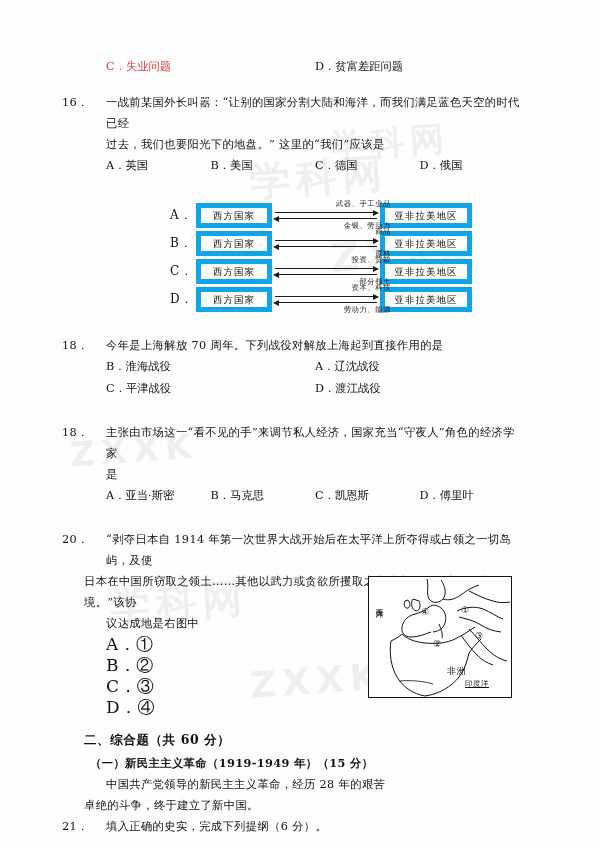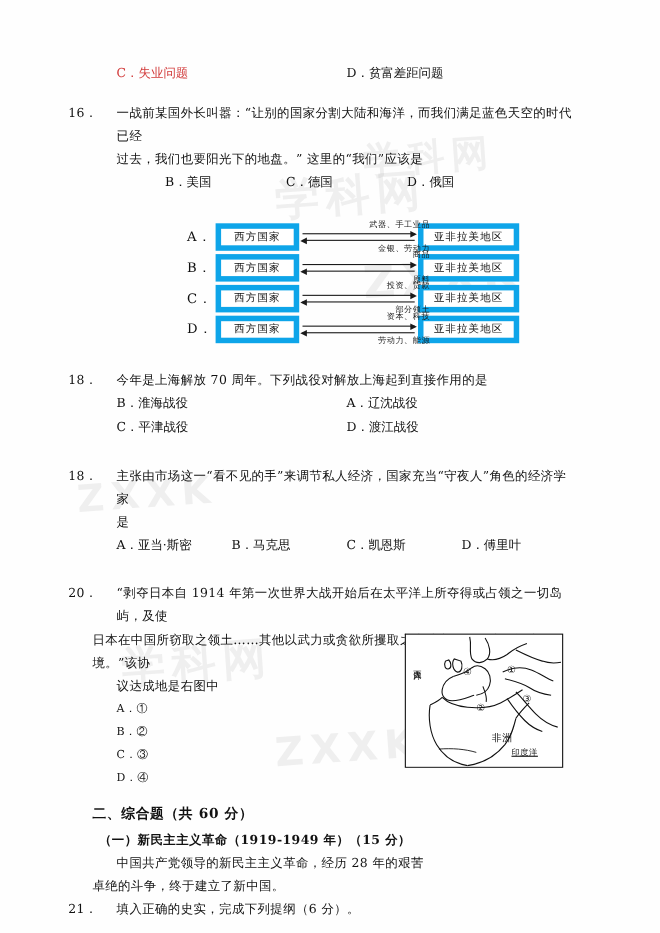--- a/index.html
+++ b/index.html
@@ -43,21 +43,21 @@
   .content {
     position: absolute;
     left: 84px;
     top: 56px;
     width: 440px;
   }
 
   .qblock { margin-bottom: 2px; }
 
   .line {
-    font-size: 10px;
+    font-size: 17px;
     line-height: 21px;
     letter-spacing: 0.4px;
     white-space: nowrap;
   }
   .stem {
     font-size: 11.3px;
     line-height: 21px;
     letter-spacing: 0.35px;
   }
   .num {
@@ -224,20 +224,21 @@
     </div>
 
     <div class="spacer-md"></div>
 
     <div class="qblock">
       <div class="stem hang">
         <span class="num">16．</span><span>一战前某国外长叫嚣：“让别的国家分割大陆和海洋，而我们满足蓝色天空的时代已经</span>
       </div>
       <div class="stem indent">过去，我们也要阳光下的地盘。” 这里的“我们”应该是</div>
       <div class="opts four">
+        <div class="opt">A．英国</div>
         <div class="opt">B．美国</div>
         <div class="opt">C．德国</div>
         <div class="opt">D．俄国</div>
       </div>
     </div>
 
     <div class="spacer-md"></div>
 
     <div class="qblock">
 

